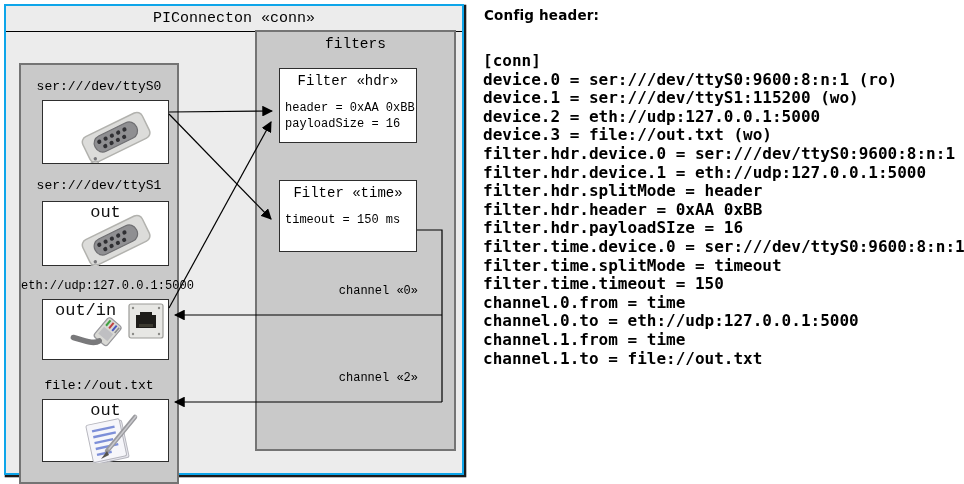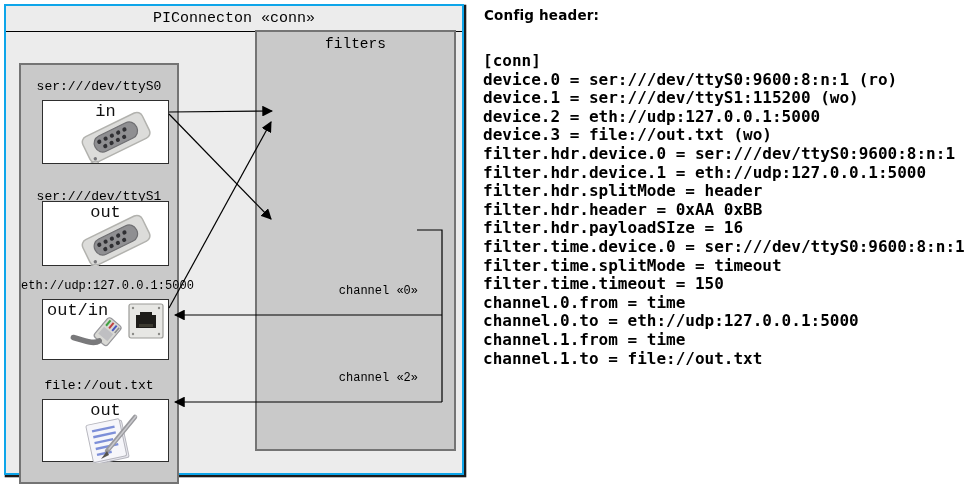--- a/index.html
+++ b/index.html
@@ -32,21 +32,21 @@
     position:absolute; left:0; width:100%; text-align:center;
     font-size:13px; line-height:16px; white-space:nowrap;
   }
   .dev-url.small { font-size:12px; }
   .dev-box {
     position:absolute; left:21px; width:127px; background:#fff;
     border:1.5px solid #2e2e2e;
   }
   .dev-label { position:absolute; top:0; left:0; width:100%; text-align:center;
     font-size:17px; line-height:21px; color:#111; }
-  .dev-label.topleft { text-align:right; padding-left:4px; width:auto; }
+  .dev-label.topleft { text-align:right; padding-left:12px; width:auto; }
   .filter-box {
     position:absolute; left:22px; width:138px; background:#fff;
     border:1.3px solid #2e2e2e;
   }
   .filter-title { position:absolute; top:4px; left:0; width:100%; text-align:center; font-size:14px; }
   .filter-body  { position:absolute; top:32px; left:5px; font-size:12px; line-height:15.5px; white-space:nowrap; }
   .channel-label { position:absolute; font-size:12px; white-space:nowrap; }
 
   .wires { position:absolute; left:0; top:0; width:964px; height:484px; pointer-events:none; }
 
@@ -68,21 +68,20 @@
 
 <div class="stage">
 
   <div class="diagram">
     <div class="diagram-title">PIConnecton «conn»</div>
 
     <div class="group group-left">
 
       <div class="dev-url" style="top:14px">ser:///dev/ttyS0</div>
       <div class="dev-box" style="top:35px;height:64px">
-        <span class="dev-label">in</span>
         <svg class="icon" style="left:28px;top:10px" width="92" height="52" viewBox="0 0 92 52">
           <g transform="rotate(-26 46 26)">
             <rect x="12" y="12" width="66" height="28" rx="6" fill="#dcdcda" stroke="#b2b2ae" stroke-width="1.5"></rect>
             <rect x="22" y="17" width="46" height="17" rx="8" fill="#8f8f92" stroke="#6f6f72" stroke-width="1.2"></rect>
             <g fill="#2f2f33">
               <circle cx="28" cy="22.5" r="2.1"></circle>
                 <circle cx="35" cy="22.5" r="2.1"></circle>
                 <circle cx="42" cy="22.5" r="2.1"></circle>
                 <circle cx="49" cy="22.5" r="2.1"></circle>
                 <circle cx="56" cy="22.5" r="2.1"></circle>
@@ -90,21 +89,21 @@
                 <circle cx="38.5" cy="29" r="2.1"></circle>
                 <circle cx="45.5" cy="29" r="2.1"></circle>
                 <circle cx="52.5" cy="29" r="2.1"></circle>
             </g>
             <circle cx="17" cy="36" r="1.7" fill="#77777a"></circle>
             <rect x="4" y="38" width="14" height="10" rx="3" fill="#cfcfcb" stroke="#aaa" stroke-width="1"></rect>
           </g>
         </svg>
       </div>
 
-      <div class="dev-url" style="top:124px">ser:///dev/ttyS1</div>
+      <div class="dev-url" style="top:113px">ser:///dev/ttyS1</div>
       <div class="dev-box" style="top:136px;height:65px">
         <span class="dev-label">out</span>
         <svg class="icon" style="left:28px;top:12px" width="92" height="52" viewBox="0 0 92 52">
           <g transform="rotate(-26 46 26)">
             <rect x="12" y="12" width="66" height="28" rx="6" fill="#dcdcda" stroke="#b2b2ae" stroke-width="1.5"></rect>
             <rect x="22" y="17" width="46" height="17" rx="8" fill="#8f8f92" stroke="#6f6f72" stroke-width="1.2"></rect>
             <g fill="#2f2f33">
               <circle cx="28" cy="22.5" r="2.1"></circle>
                 <circle cx="35" cy="22.5" r="2.1"></circle>
                 <circle cx="42" cy="22.5" r="2.1"></circle>
@@ -166,21 +165,34 @@
             <line x1="57" y1="3" x2="30" y2="36" stroke="#c9c9cd" stroke-width="1.5" stroke-linecap="round"></line>
             <polygon points="28,38 22,46 30,42" fill="#55534e"></polygon>
           </g>
         </svg>
       </div>
     </div>
 
     <div class="group group-right">
       <div class="group-title">filters</div>
 
-
+      <div class="filter-box" style="top:36px;height:75px">
+        <div class="filter-title">Filter «hdr»</div>
+        <div class="filter-body">
+          <div>header = 0xAA 0xBB</div>
+          <div>payloadSize = 16</div>
+        </div>
+      </div>
+
+      <div class="filter-box" style="top:148px;height:72px">
+        <div class="filter-title">Filter «time»</div>
+        <div class="filter-body">
+          <div>timeout = 150 ms</div>
+        </div>
+      </div>
 
       <div class="channel-label" style="right:36px;top:252px">channel «0»</div>
       <div class="channel-label" style="right:36px;top:339px">channel «2»</div>
     </div>
   </div>
 
   <svg class="wires" viewBox="0 0 964 484">
     <defs>
       <marker id="arr" viewBox="0 0 10 10" refX="9" refY="5" markerWidth="9" markerHeight="9" orient="auto-start-reverse">
         <path d="M0,0 L10,5 L0,10 z" fill="#000"></path>

